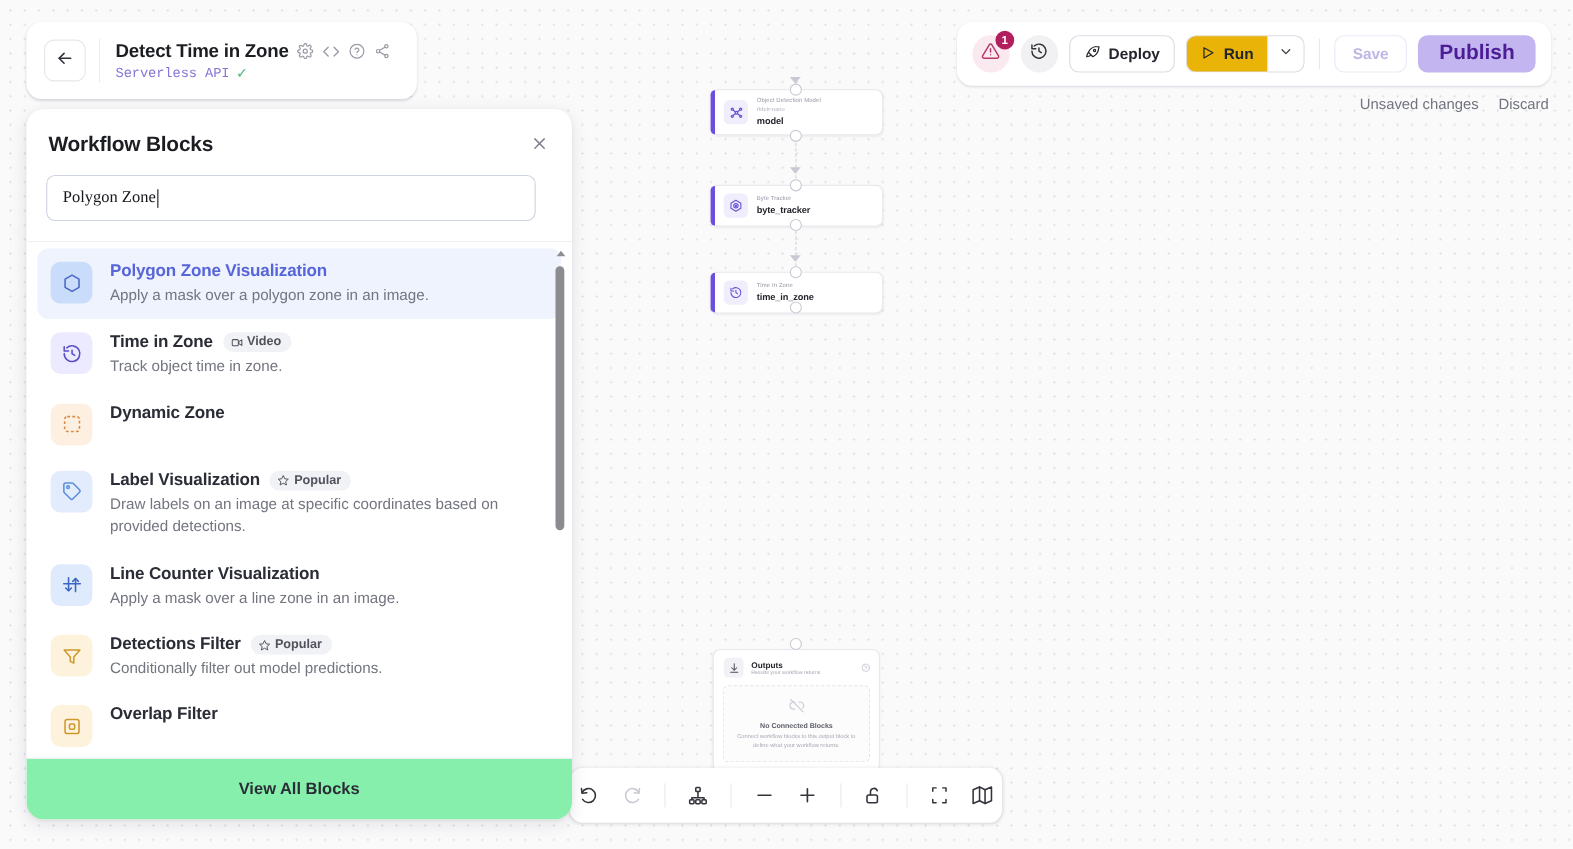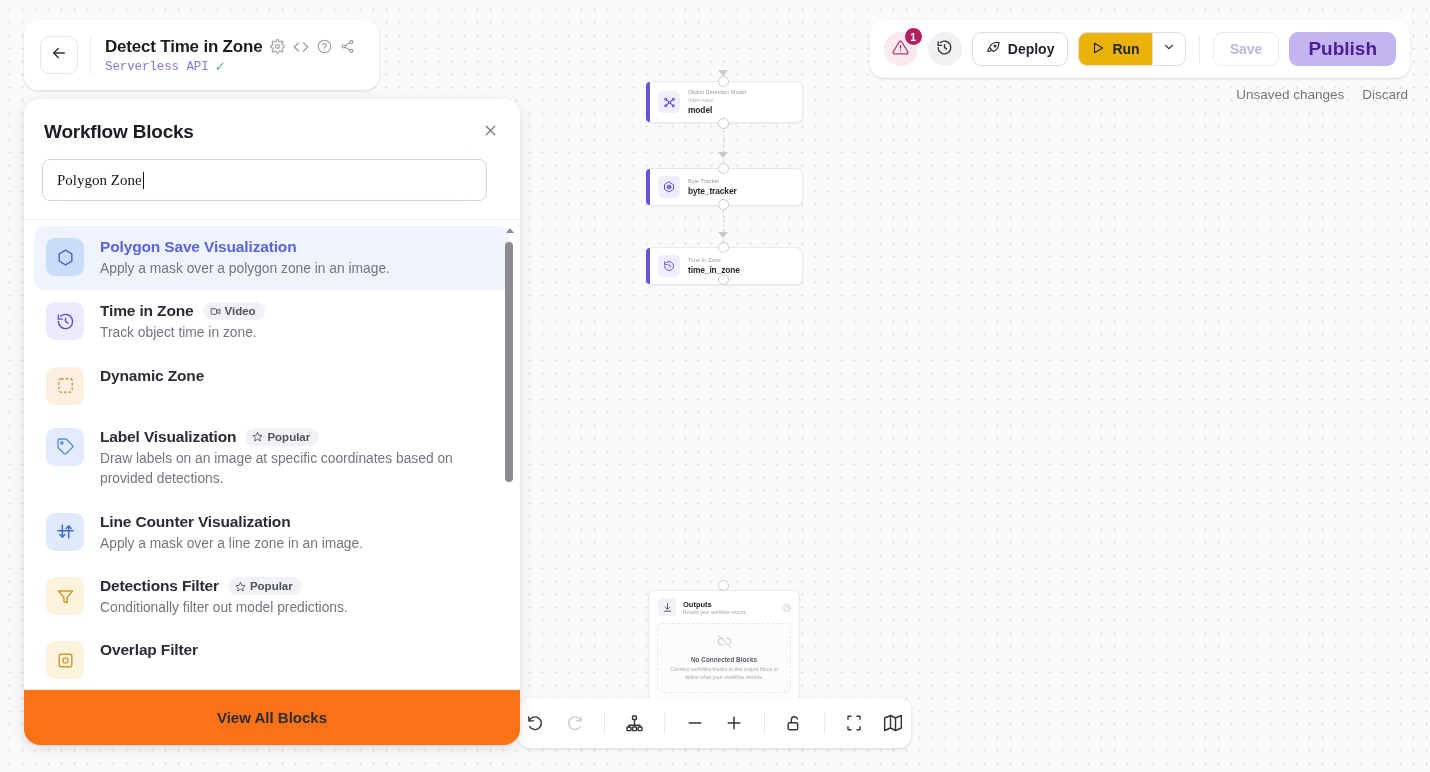--- a/index.html
+++ b/index.html
@@ -130,21 +130,21 @@
   .sbar-thumb {
     position: absolute; top: 14px; left: 0;
     width: 8px; height: 240px;
     background: #8b8b90; border-radius: 5px;
   }
 
   .panel-foot {
     height: 56px; flex: none;
     border-top: 1px solid #eeeef2;
     display: flex; align-items: center; justify-content: center;
-    background: #f97316;
+    background: #86efac;
   }
   .view-all { font-size: 15px; font-weight: 600; color: #2b2d36; cursor: pointer; }
 
   
   .top-right {
     position: absolute; right: 20px; top: 20px;
     height: 58px;
     background: #fff; border-radius: 14px;
     box-shadow: 0 1px 3px rgba(16,24,40,.09), 0 1px 2px rgba(16,24,40,.05);
     display: flex; align-items: center; gap: 10px;
@@ -512,21 +512,21 @@
     <div class="list-scroll">
       <div class="list-inner" id="list-inner">
           <div class="block-item selected">
             <div class="bi-icon" style="background: rgb(201, 221, 251);">
               <svg width="19" height="19" viewBox="0 0 24 24">
                 <path d="M12 2.6 20 7.3v9.4L12 21.4 4 16.7V7.3z" fill="none" stroke="#4b68c4" stroke-width="1.8" stroke-linecap="round" stroke-linejoin="round"></path>
               </svg>
             </div>
             <div class="bi-body">
               <div class="bi-title-row">
-                <span class="bi-title">Polygon Save Visualization</span>
+                <span class="bi-title">Polygon Zone Visualization</span>
               </div>
               <div class="bi-desc">Apply a mask over a polygon zone in an image.</div>
             </div>
           </div>
           <div class="block-item">
             <div class="bi-icon" style="background: rgb(236, 234, 255);">
               <svg width="19" height="19" viewBox="0 0 24 24">
                 <path d="M3 12a9 9 0 1 0 3-6.7" fill="none" stroke="#5a4fc4" stroke-width="1.8" stroke-linecap="round" stroke-linejoin="round"></path>
                 <polyline points="3,4 3,9 8,9" fill="none" stroke="#5a4fc4" stroke-width="1.8" stroke-linecap="round" stroke-linejoin="round"></polyline>
                 <polyline points="12,8 12,12 15,14" fill="none" stroke="#5a4fc4" stroke-width="1.8" stroke-linecap="round" stroke-linejoin="round"></polyline>

